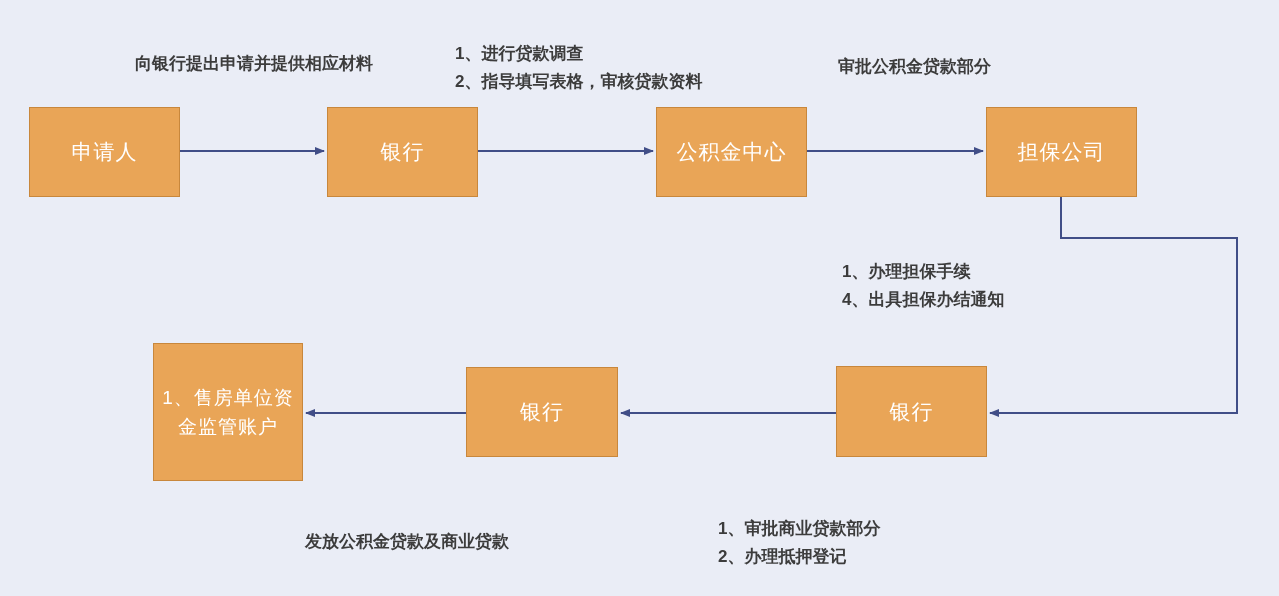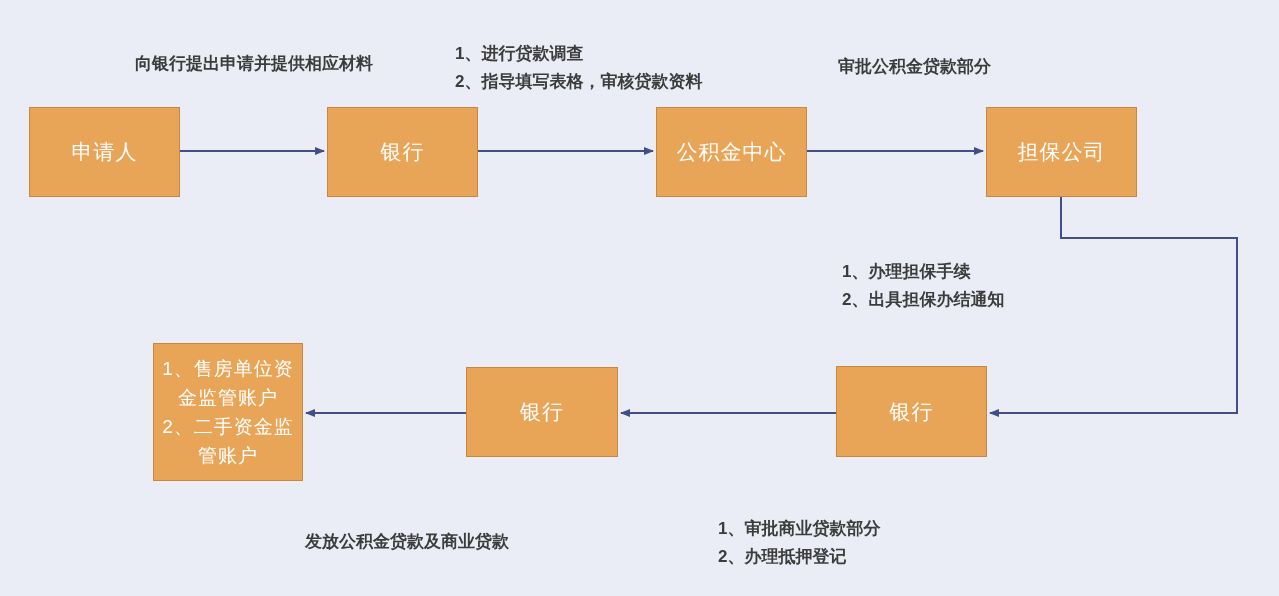--- a/index.html
+++ b/index.html
@@ -110,39 +110,38 @@
   <div class="node n-bank-right">
     <span>银行</span>
   </div>
 
   <div class="node n-bank-mid">
     <span>银行</span>
   </div>
 
   <div class="node n-accounts">
     <div>1、售房单位资金监管账户</div>
-    <div>2、二手资金监管账户</div>
   </div>
 
   <div class="annotation a-apply">
     <div>向银行提出申请并提供相应材料</div>
   </div>
 
   <div class="annotation a-survey">
     <div>1、进行贷款调查</div>
     <div>2、指导填写表格，审核贷款资料</div>
   </div>
 
   <div class="annotation a-fundpart">
     <div>审批公积金贷款部分</div>
   </div>
 
   <div class="annotation a-guarantee">
     <div>1、办理担保手续</div>
-    <div>2、出具担保办结通知</div>
+    <div>4、出具担保办结通知</div>
   </div>
 
   <div class="annotation a-commercial">
     <div>1、审批商业贷款部分</div>
     <div>2、办理抵押登记</div>
   </div>
 
   <div class="annotation a-disburse">
     <div>发放公积金贷款及商业贷款</div>
   </div>

